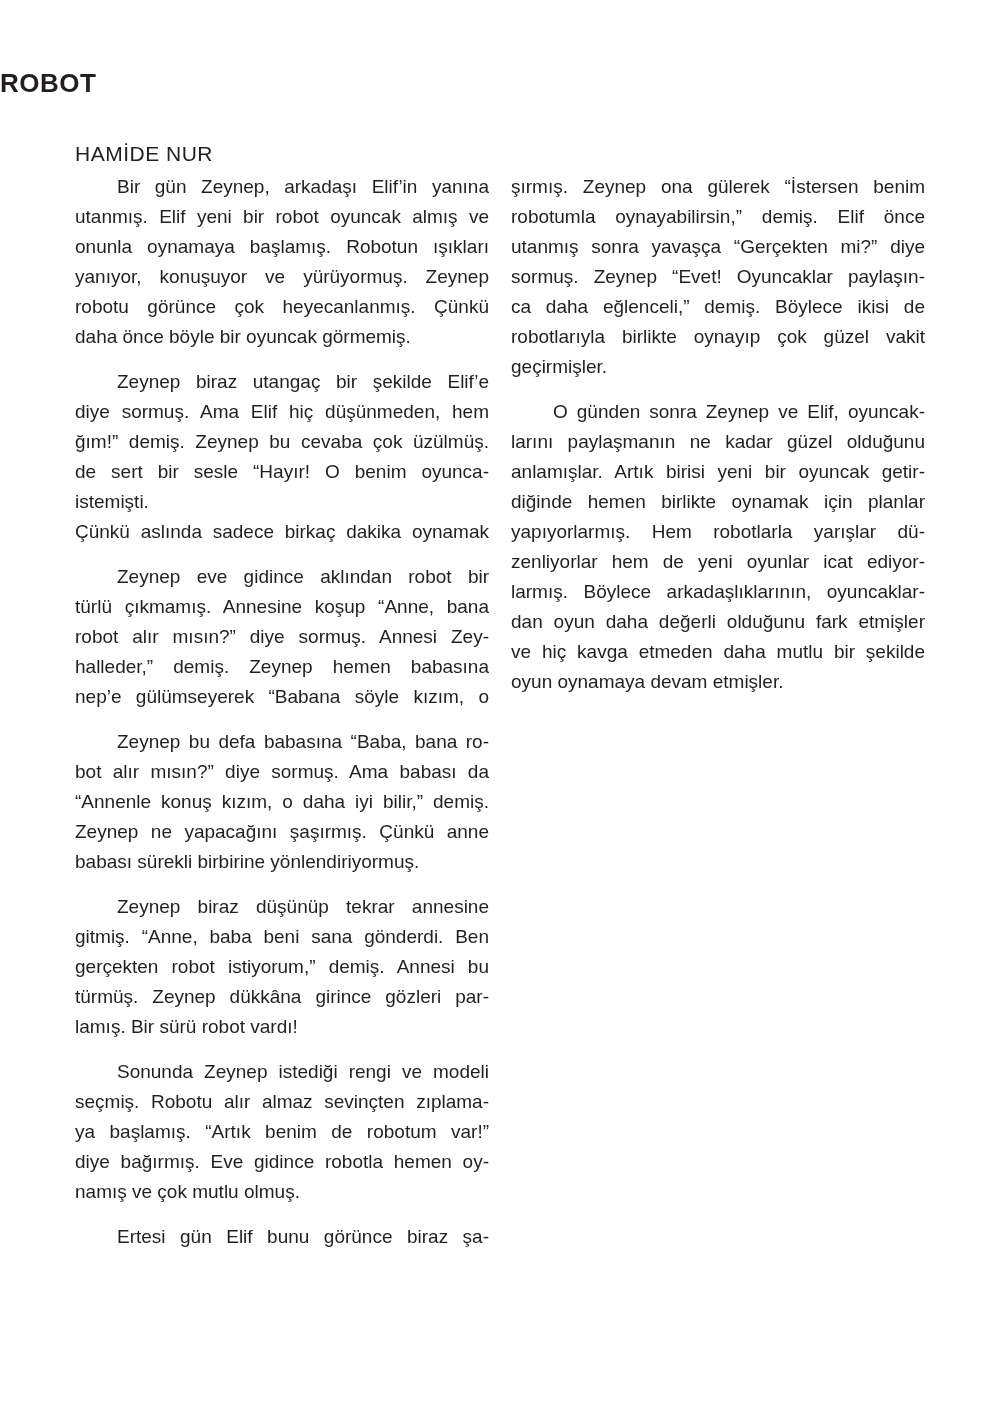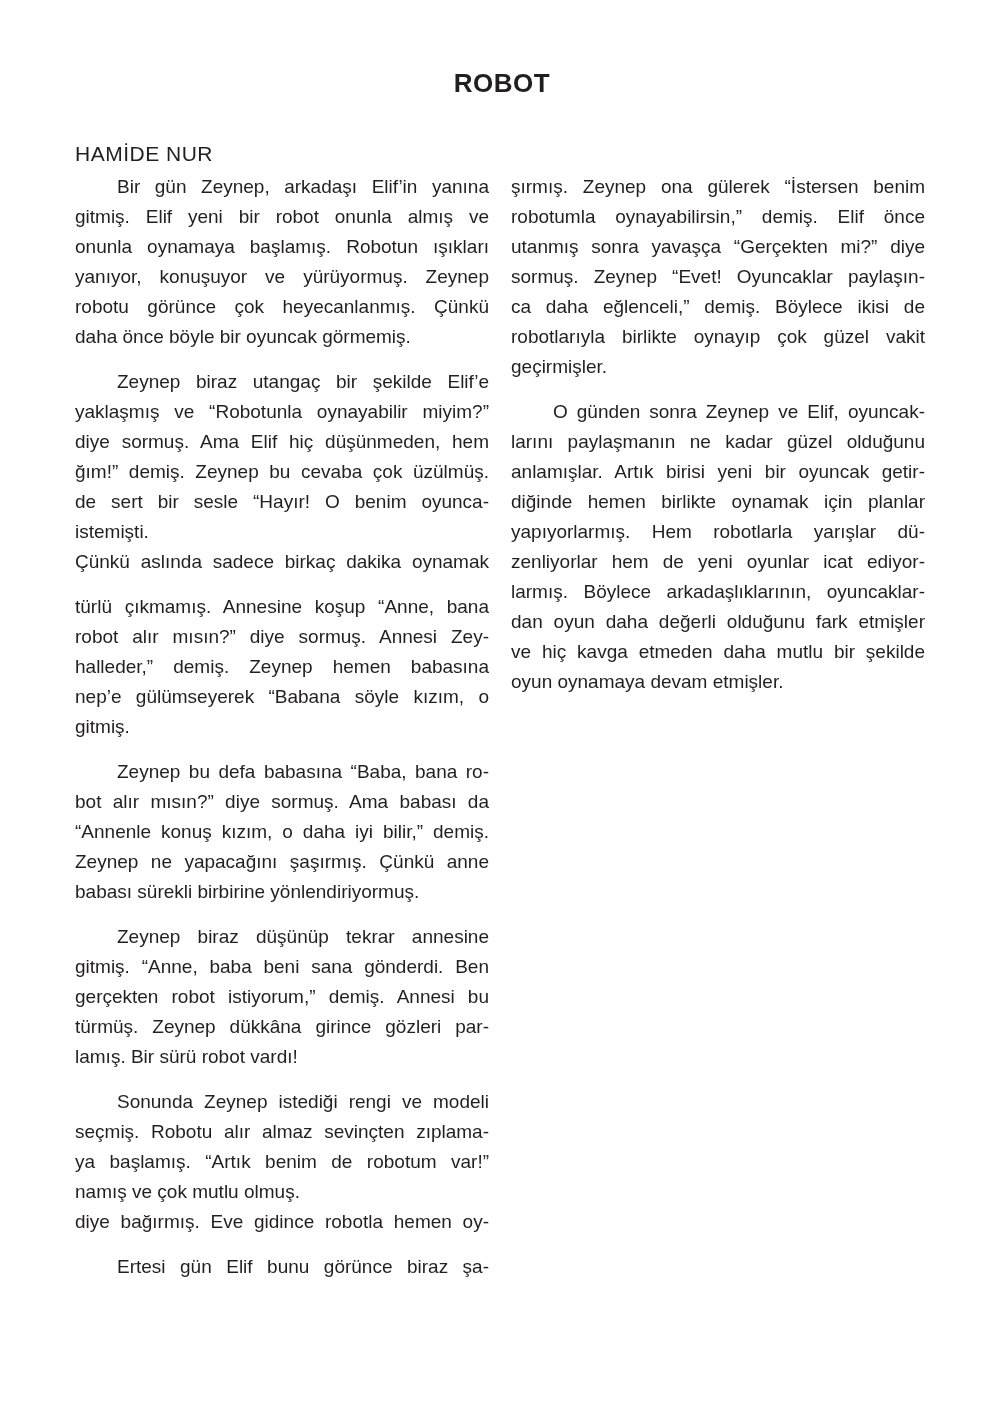--- a/index.html
+++ b/index.html
@@ -11,21 +11,21 @@
     background: #ffffff;
     color: var(--ink, #231f20);
     font-family: "Liberation Sans", "DejaVu Sans", sans-serif;
     overflow: hidden;
   }
   .doc-title {
     position: absolute;
     top: 66px;
     left: 0;
     width: 100%;
-    text-align: center;
+    text-align: left;
     font-size: 26px;
     font-weight: bold;
     line-height: 34px;
     letter-spacing: 0.5px;
   }
   .doc-author {
     position: absolute;
     top: 128px;
     left: 75px;
     font-size: 21px;
@@ -67,62 +67,61 @@
 </head>
 <body>
 
 <div class="page" style="--ink: #231f20;">
   <h1 class="doc-title">ROBOT</h1>
   <div class="doc-author">HAMİDE NUR</div>
   <div class="columns">
     <div class="col" id="col-left">
         <p class="para">
           <span class="line indent">Bir gün Zeynep, arkadaşı Elif’in yanına</span>
-          <span class="line">gitmiş. Elif yeni bir robot onunla almış ve</span>
+          <span class="line">utanmış. Elif yeni bir robot oyuncak almış ve</span>
           <span class="line">onunla oynamaya başlamış. Robotun ışıkları</span>
           <span class="line">yanıyor, konuşuyor ve yürüyormuş. Zeynep</span>
           <span class="line">robotu görünce çok heyecanlanmış. Çünkü</span>
           <span class="line lastline">daha önce böyle bir oyuncak görmemiş.</span>
         </p>
         <p class="para">
           <span class="line indent">Zeynep biraz utangaç bir şekilde Elif’e</span>
-          <span class="line">yaklaşmış ve “Robotunla oynayabilir miyim?”</span>
           <span class="line">diye sormuş. Ama Elif hiç düşünmeden, hem</span>
           <span class="line">ğım!” demiş. Zeynep bu cevaba çok üzülmüş.</span>
           <span class="line">de sert bir sesle “Hayır! O benim oyunca-</span>
           <span class="line lastline">istemişti.</span>
           <span class="line">Çünkü aslında sadece birkaç dakika oynamak</span>
         </p>
         <p class="para">
+          <span class="line indent">Zeynep eve gidince aklından robot bir</span>
           <span class="line">türlü çıkmamış. Annesine koşup “Anne, bana</span>
           <span class="line">robot alır mısın?” diye sormuş. Annesi Zey-</span>
           <span class="line">halleder,” demiş. Zeynep hemen babasına</span>
           <span class="line">nep’e gülümseyerek “Babana söyle kızım, o</span>
-          <span class="line lastline">gitmiş.</span>
         </p>
         <p class="para">
           <span class="line indent">Zeynep bu defa babasına “Baba, bana ro-</span>
           <span class="line">bot alır mısın?” diye sormuş. Ama babası da</span>
           <span class="line">“Annenle konuş kızım, o daha iyi bilir,” demiş.</span>
           <span class="line">Zeynep ne yapacağını şaşırmış. Çünkü anne</span>
           <span class="line lastline">babası sürekli birbirine yönlendiriyormuş.</span>
         </p>
         <p class="para">
           <span class="line indent">Zeynep biraz düşünüp tekrar annesine</span>
           <span class="line">gitmiş. “Anne, baba beni sana gönderdi. Ben</span>
           <span class="line">gerçekten robot istiyorum,” demiş. Annesi bu</span>
           <span class="line">türmüş. Zeynep dükkâna girince gözleri par-</span>
           <span class="line lastline">lamış. Bir sürü robot vardı!</span>
         </p>
         <p class="para">
           <span class="line indent">Sonunda Zeynep istediği rengi ve modeli</span>
           <span class="line">seçmiş. Robotu alır almaz sevinçten zıplama-</span>
           <span class="line">ya başlamış. “Artık benim de robotum var!”</span>
+          <span class="line">diye bağırmış. Eve gidince robotla hemen oy-</span>
           <span class="line lastline">namış ve çok mutlu olmuş.</span>
-          <span class="line">diye bağırmış. Eve gidince robotla hemen oy-</span>
         </p>
         <p class="para">
           <span class="line indent">Ertesi gün Elif bunu görünce biraz şa-</span>
         </p>
       </div>
     <div class="col" id="col-right">
         <p class="para">
           <span class="line">şırmış. Zeynep ona gülerek “İstersen benim</span>
           <span class="line">robotumla oynayabilirsin,” demiş. Elif önce</span>
           <span class="line">utanmış sonra yavaşça “Gerçekten mi?” diye</span>

